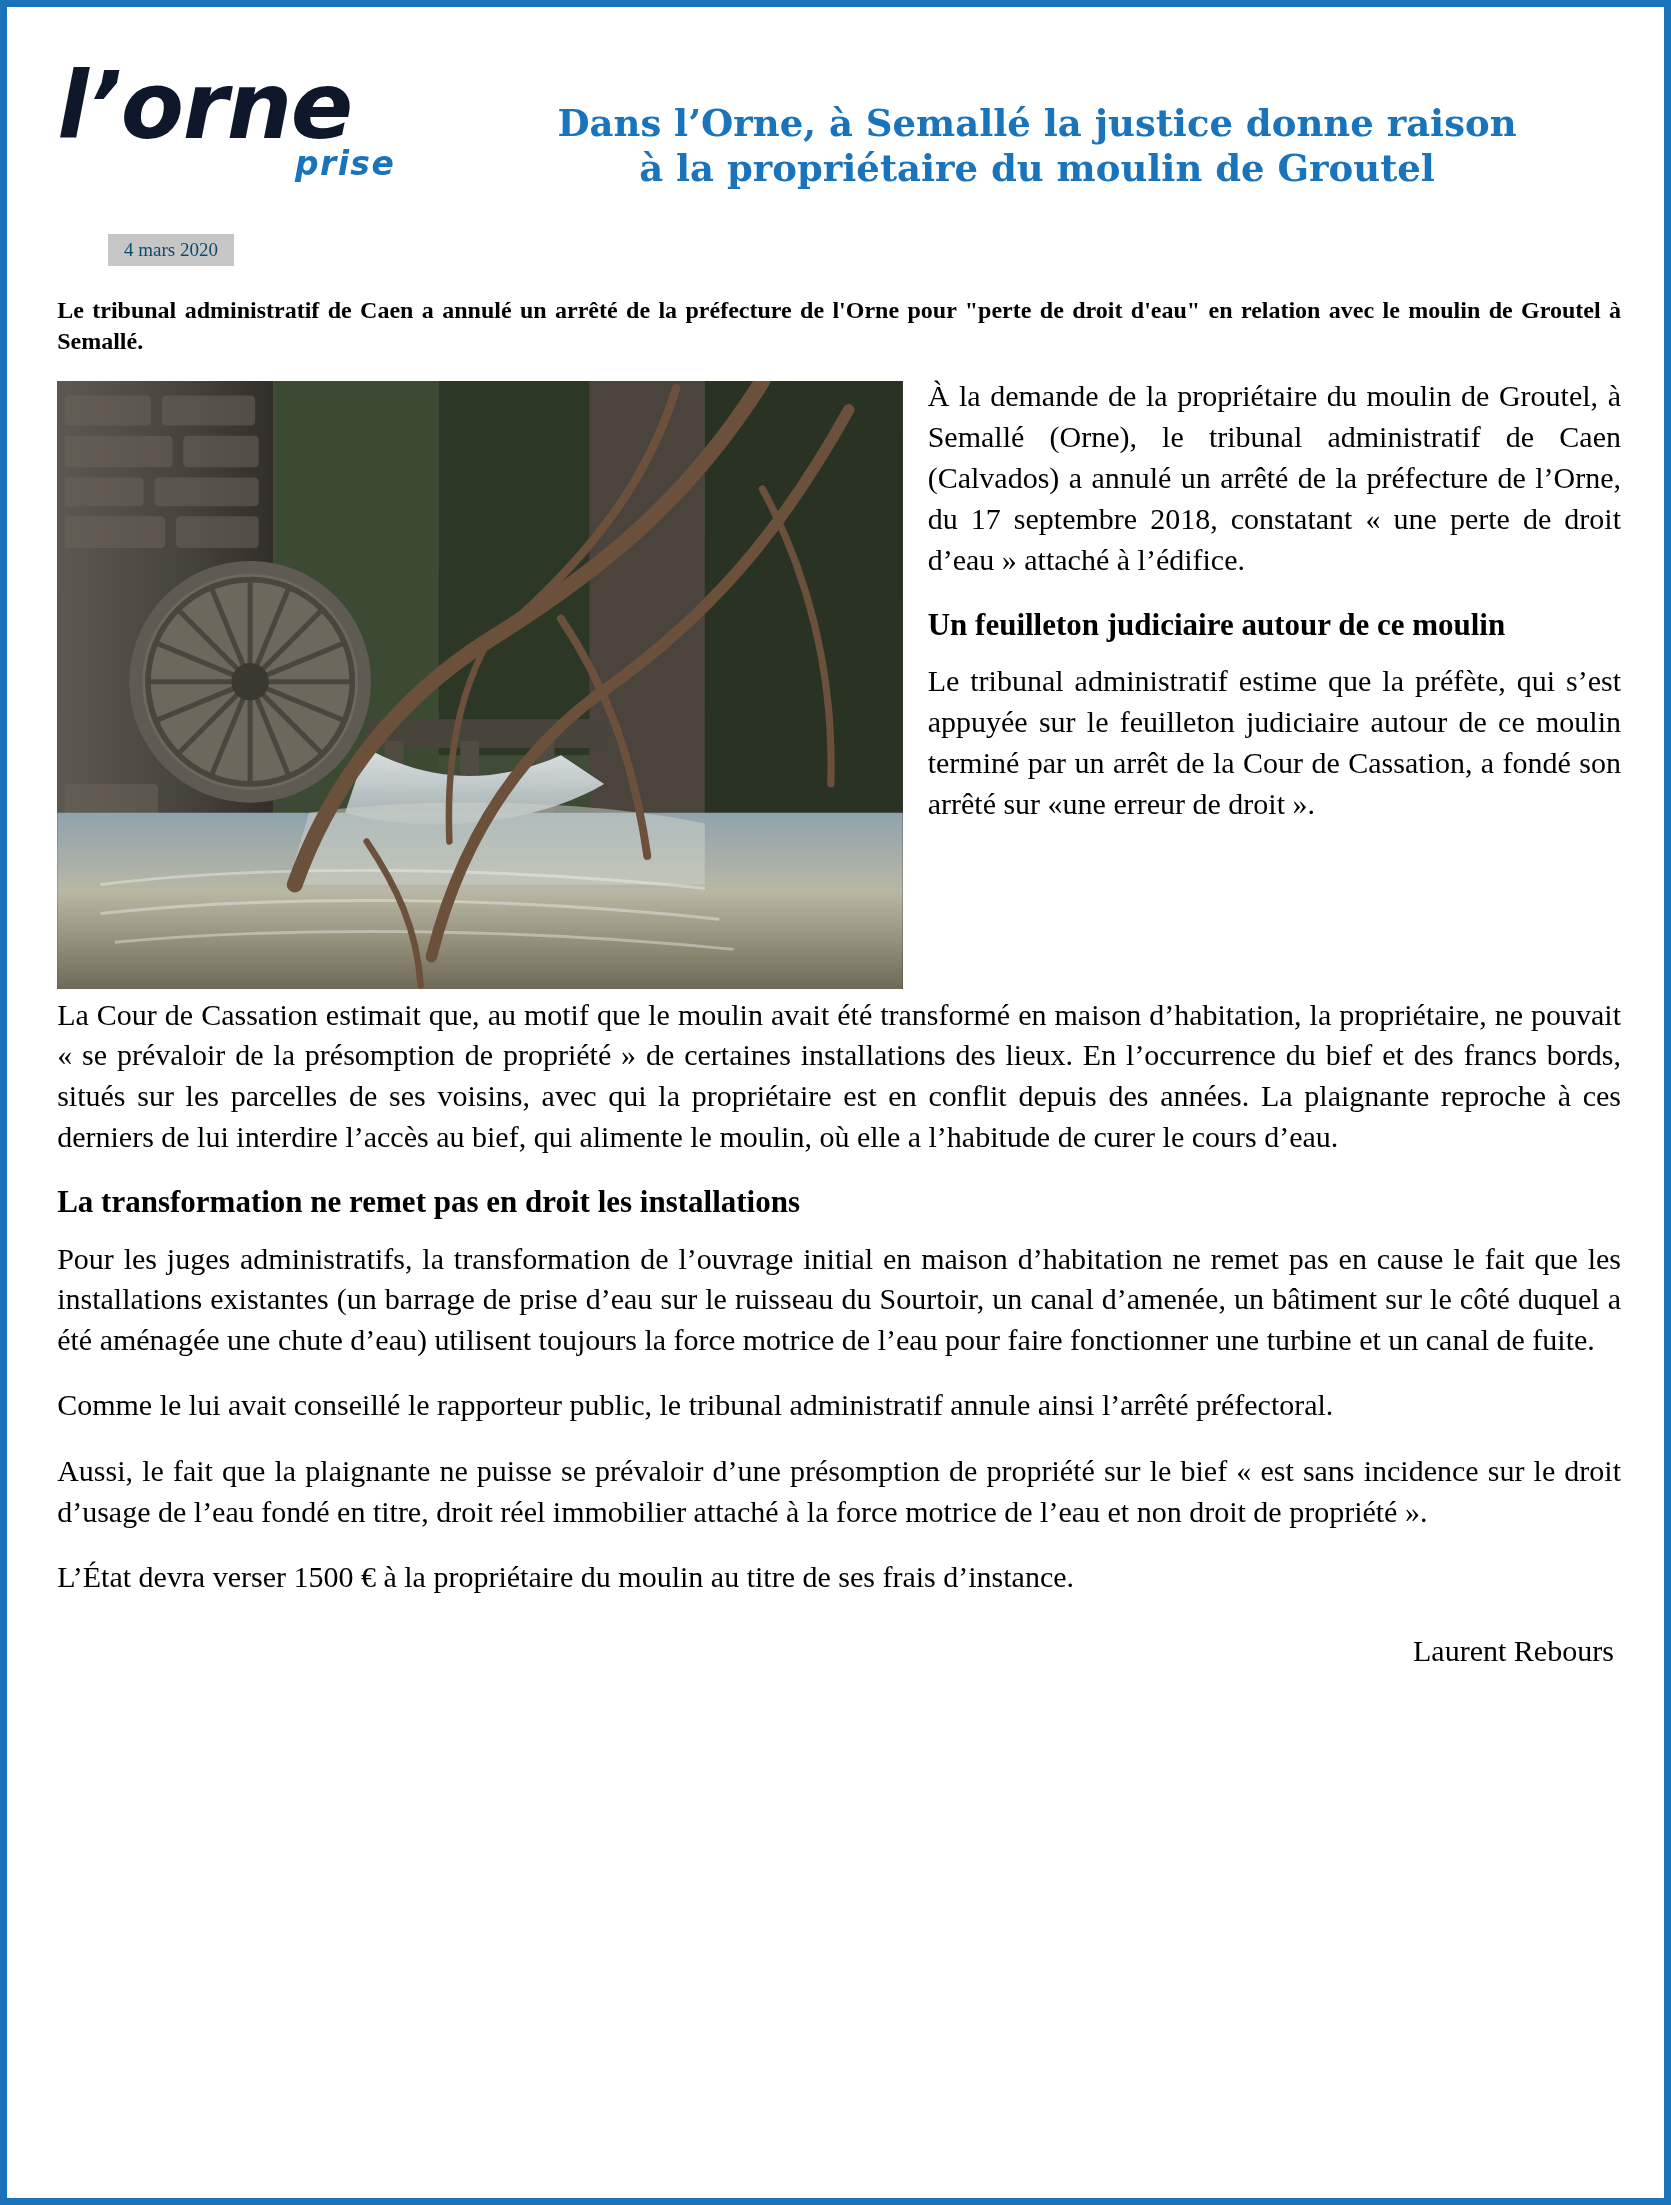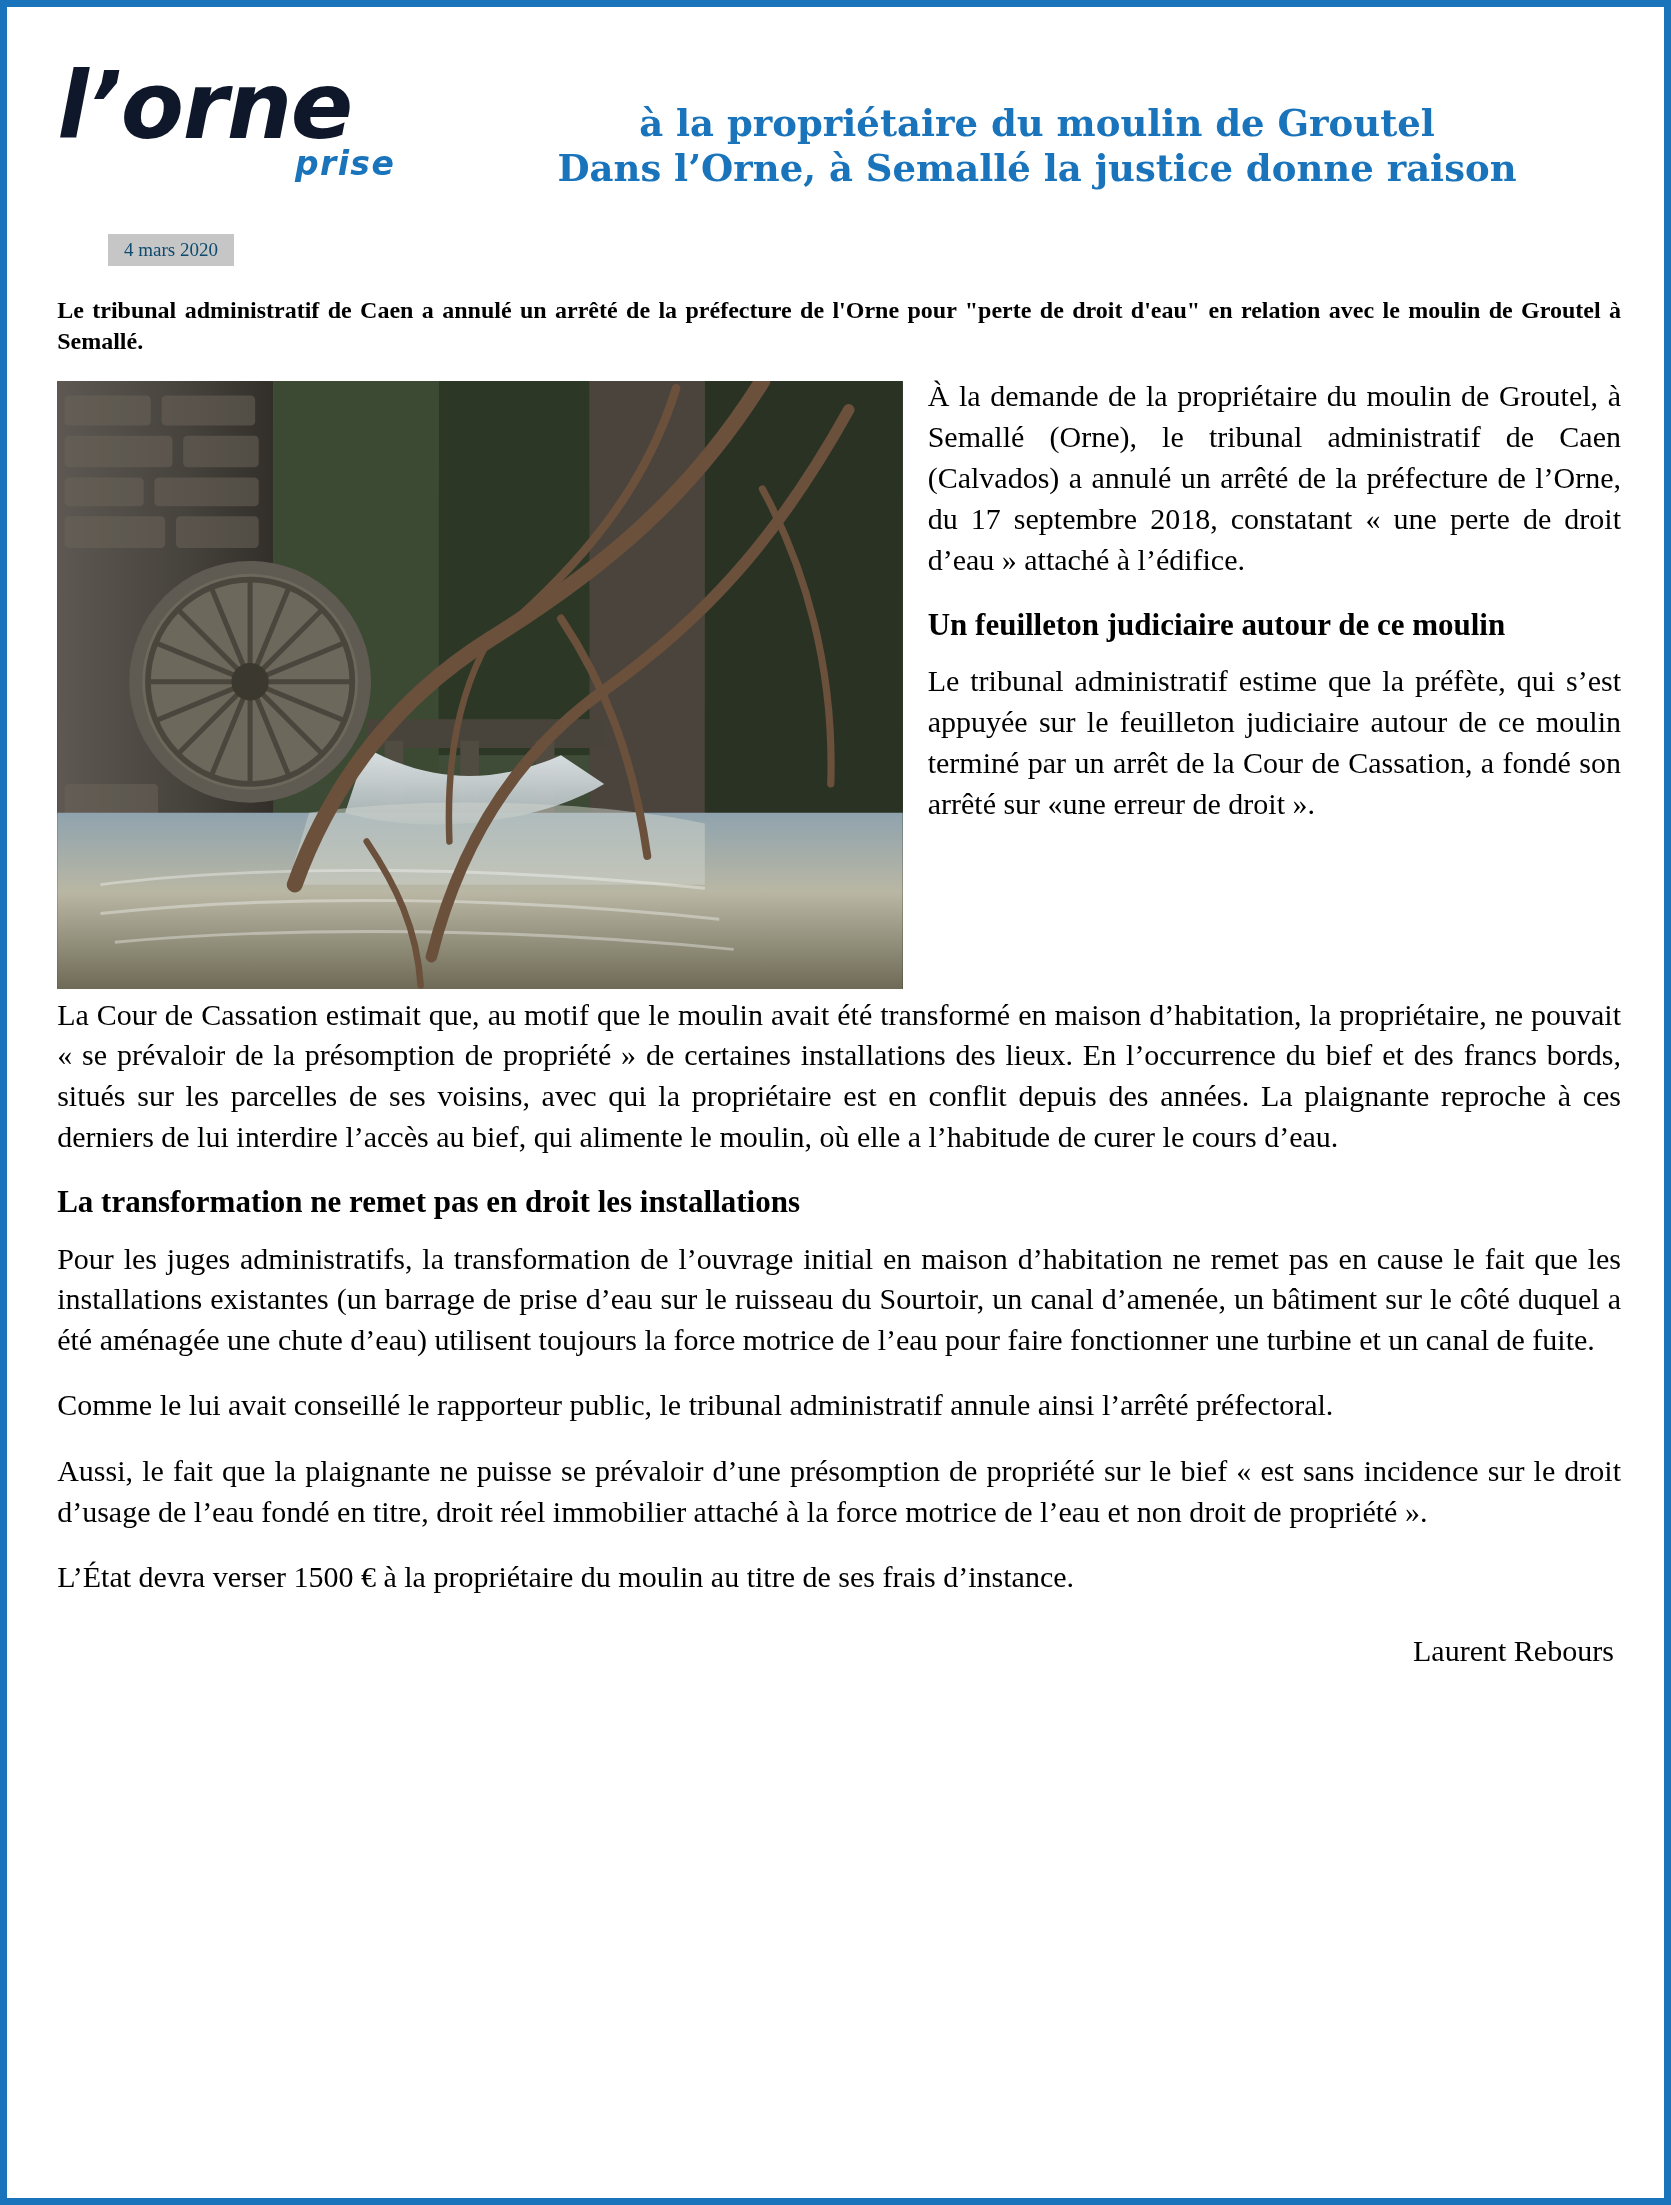--- a/index.html
+++ b/index.html
@@ -139,22 +139,22 @@
     <div class="header">
 
       <div class="logo-block">
         <div class="logo-text">l’orne</div>
         <div class="logo-sub">prise</div>
       </div>
 
       <div class="date-badge">4 mars 2020</div>
 
       <div class="headline">
+        <div>Dans l’Orne, à Semallé la justice donne raison</div>
         <div>à la propriétaire du moulin de Groutel</div>
-        <div>Dans l’Orne, à Semallé la justice donne raison</div>
       </div>
 
     </div>
 
     <div class="content">
 
       <p class="lead">Le tribunal administratif de Caen a annulé un arrêté de la préfecture de l'Orne pour "perte de droit d'eau" en relation avec le moulin de Groutel à Semallé.</p>
 
       <div class="figure">
         <svg width="846" height="608" viewBox="0 0 1175 845" xmlns="http://www.w3.org/2000/svg">

